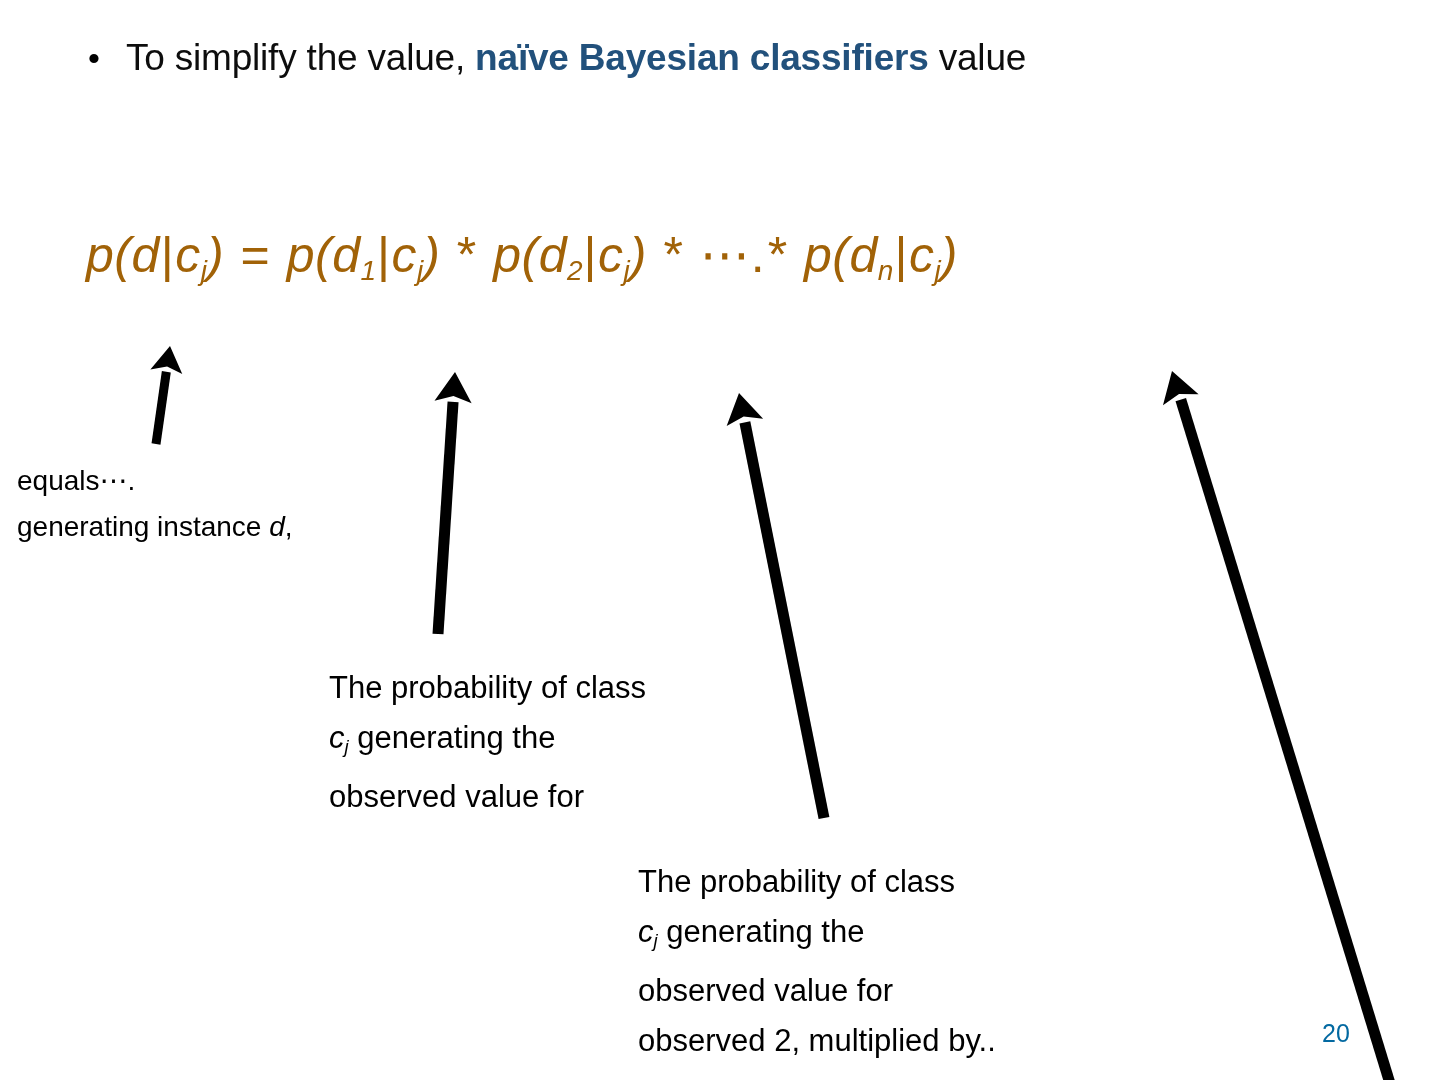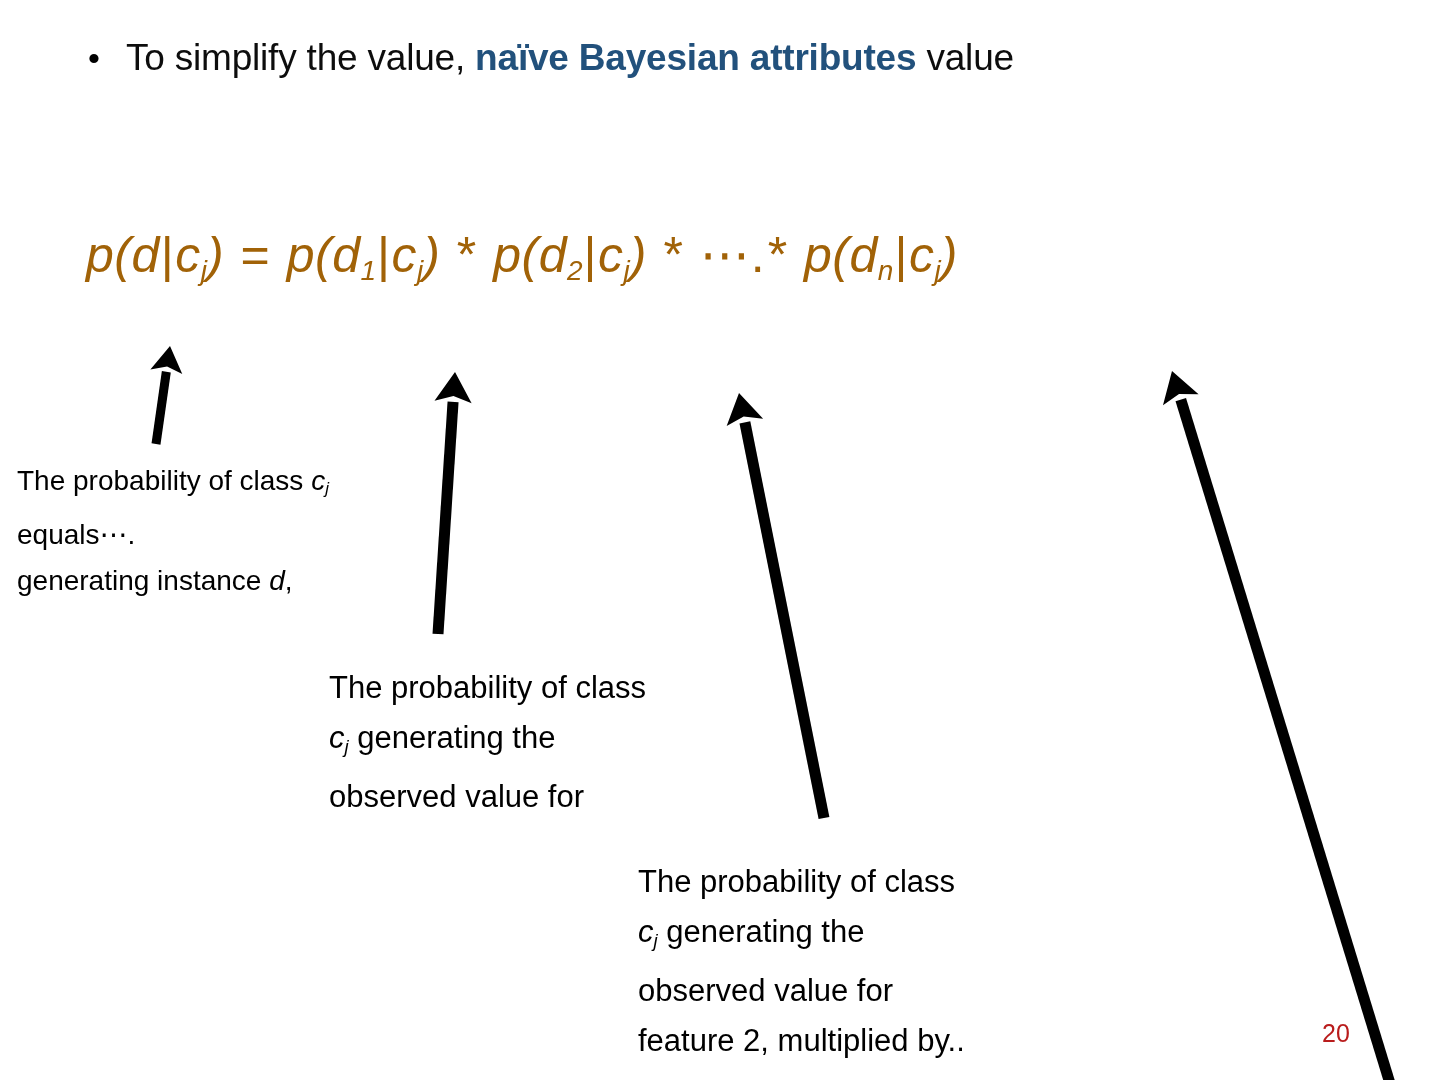--- a/index.html
+++ b/index.html
@@ -134,32 +134,32 @@
     pointer-events: none;
   }
 
   
   #page-number {
     position: absolute;
     left: 1322px;
     top: 1018px;
     font-size: 25px;
     line-height: 30px;
-    color: #b91c1c;
+    color: #0369a1;
   }
 </style>
 </head>
 <body>
 
 <div id="slide">
 
   <div class="bullet-block">
     <div class="bullet-row">
       <span class="bullet-dot">•</span>
-      <span class="bullet-text"><span>To simplify the value, </span><span class="hl-blue">naïve Bayesian attributes</span><span> value</span><br></span>
+      <span class="bullet-text"><span>To simplify the value, </span><span class="hl-blue">naïve Bayesian classifiers</span><span> value</span><br></span>
     </div>
   </div>
 
   <div class="formula">
     <span><span>p</span><span>(</span><span>d</span><span class="bar">|</span><span>c</span><sub>j</sub><span>)</span></span>
     <span class="op">=</span>
     <span><span>p</span><span>(</span><span>d</span><sub>1</sub><span class="bar">|</span><span>c</span><sub>j</sub><span>)</span></span>
     <span class="op">*</span>
     <span><span>p</span><span>(</span><span>d</span><sub>2</sub><span class="bar">|</span><span>c</span><sub>j</sub><span>)</span></span>
     <span class="op">*</span>
@@ -180,33 +180,32 @@
         <polygon points="829.3931937163001,816.9213612567399 750.2766777704455,421.3387815274676 739.4902903378454,423.4960590139876 818.6068062836999,819.0786387432601" fill="#000000"></polygon>
         <polygon points="739,393 763.1222846219966,418.7696601571574 743.7067872433164,416.53393621658205 726.6446834862943,426.0651803842978" fill="#000000"></polygon>
       </g>
       <g>
         <polygon points="1397.2593086244167,1088.3907539674942 1186.0370142562665,398.0778919188582 1175.5183970074331,401.2963839838699 1386.7406913755833,1091.6092460325058" fill="#000000"></polygon>
         <polygon points="1172,371 1198.5637311616956,394.2449604596171 1179.0221645054799,393.9497103610912 1162.991680102004,405.12931544311095" fill="#000000"></polygon>
       </g>
     </svg>
 
   <div class="caption" id="caption-1">
-    <span class="ln">The probability of class <i>c<sub>j</sub></i></span>
     <span class="ln">equals⋯.</span>
     <span class="ln">generating instance <i>d</i>,</span>
   </div>
 
   <div class="caption" id="caption-2">
     <span class="ln">The probability of class</span>
     <span class="ln"><i>c<sub>j</sub></i> generating the</span>
     <span class="ln">observed value for</span>
   </div>
 
   <div class="caption" id="caption-3">
     <span class="ln">The probability of class</span>
     <span class="ln"><i>c<sub>j</sub></i> generating the</span>
     <span class="ln">observed value for</span>
-    <span class="ln">feature 2, multiplied by..</span>
+    <span class="ln">observed 2, multiplied by..</span>
   </div>
 
   <div id="page-number">20</div>
 
 </div>
 
 </body></html>

